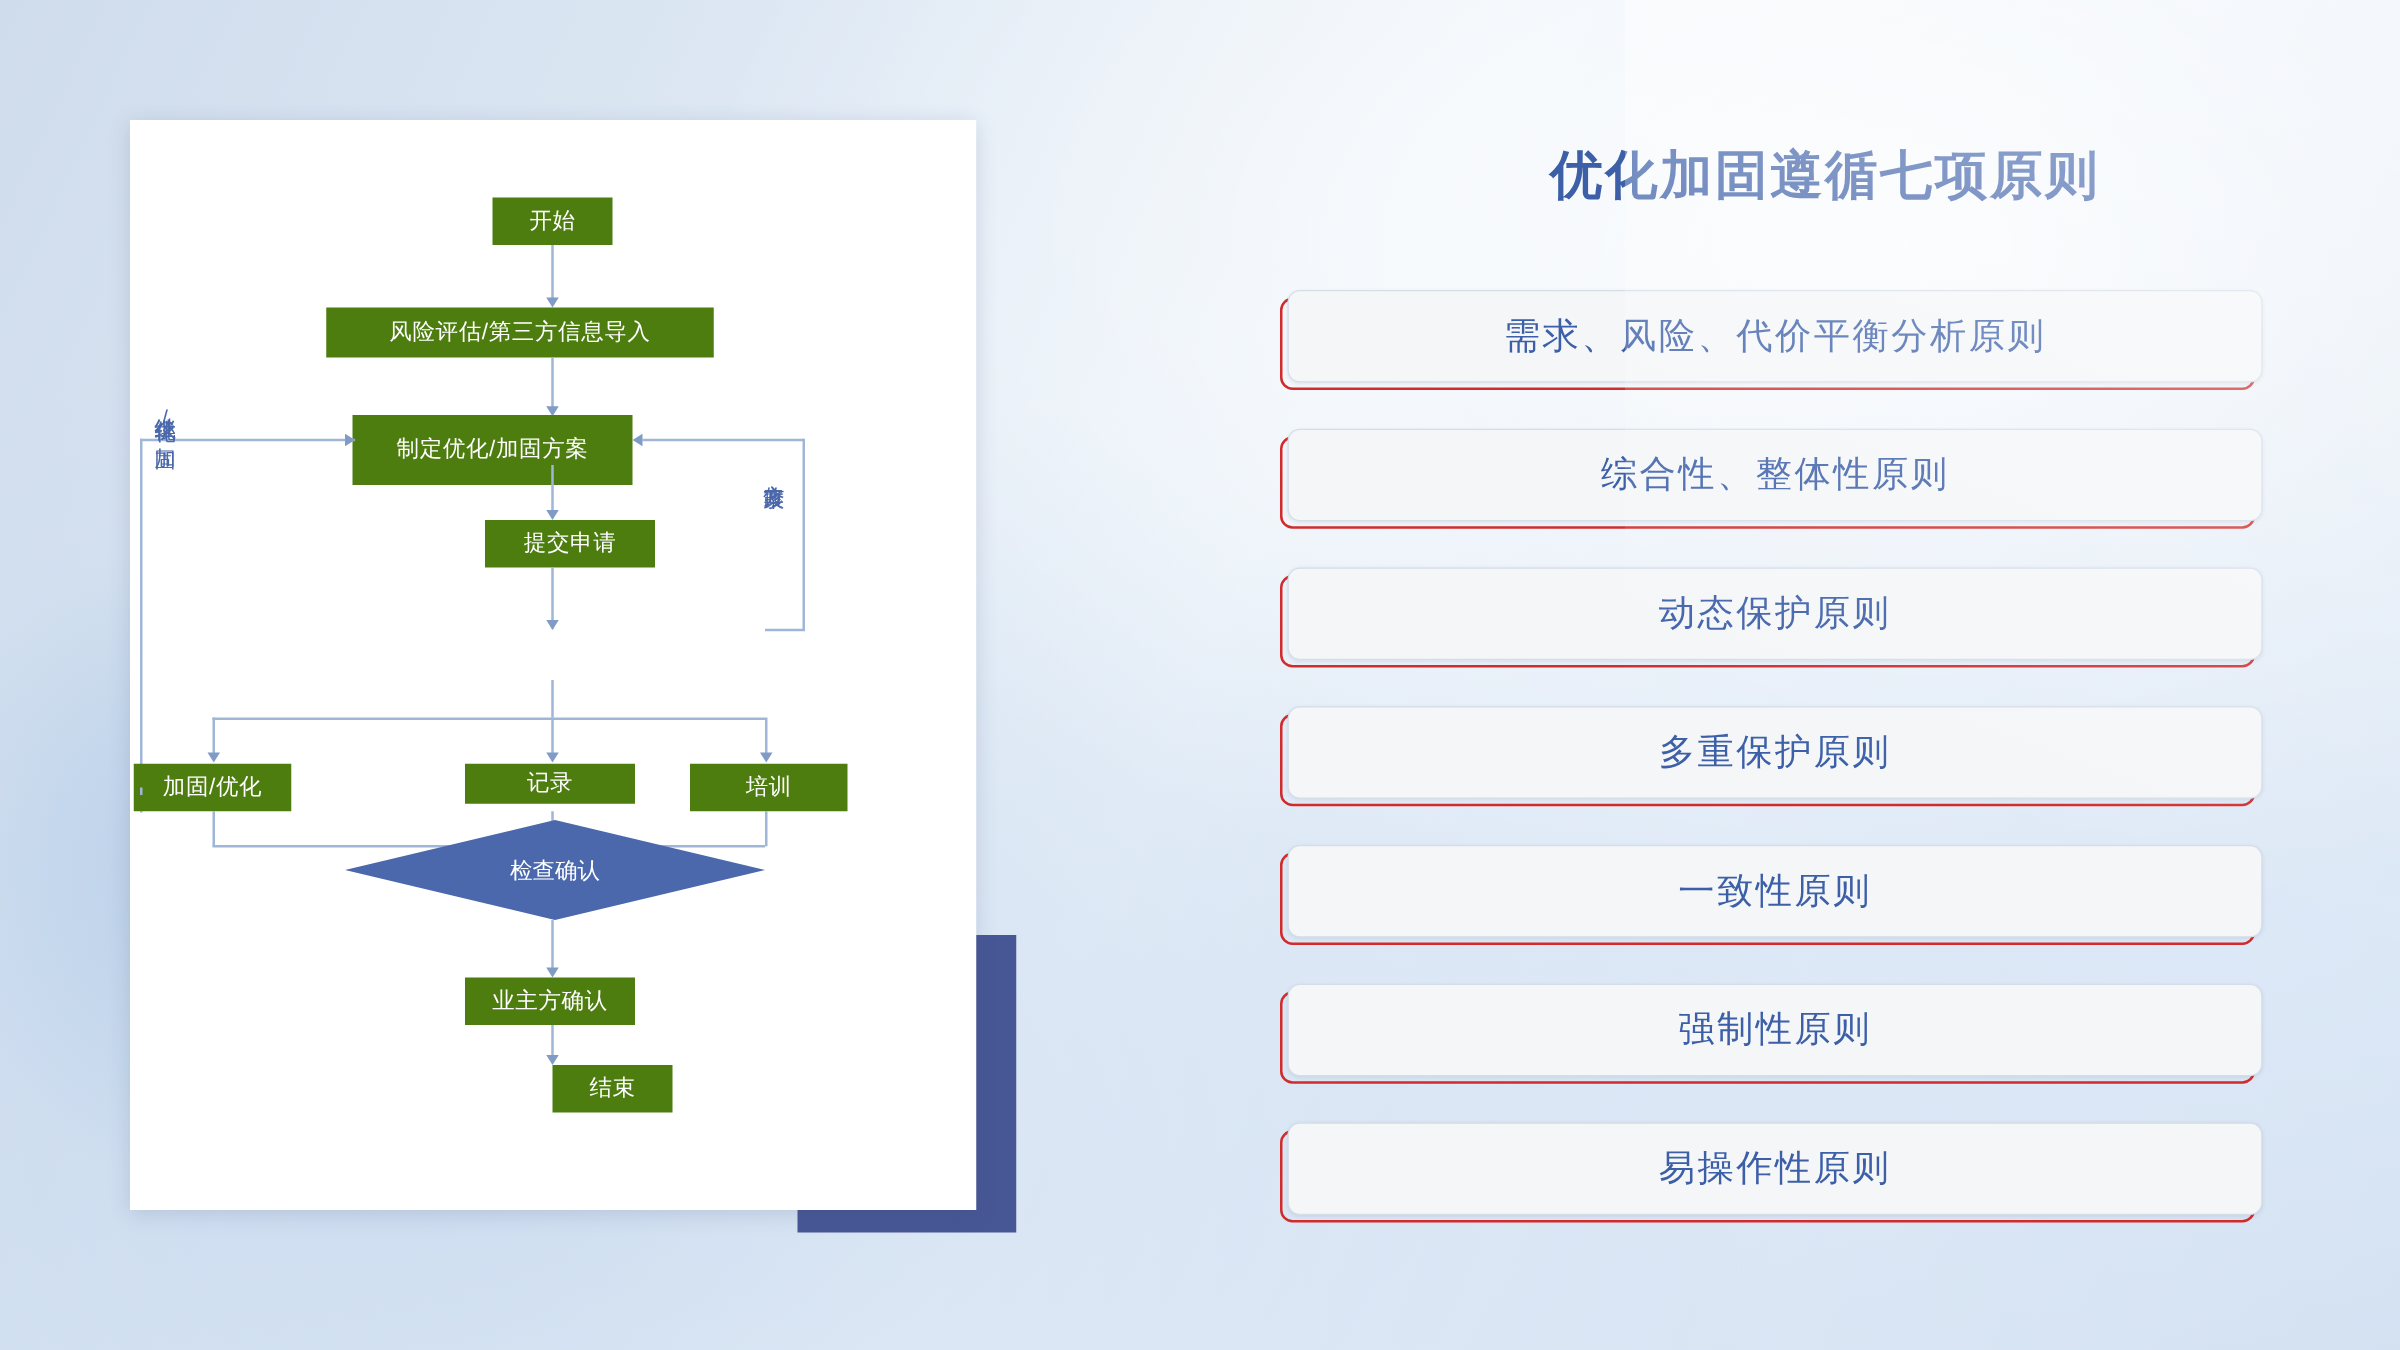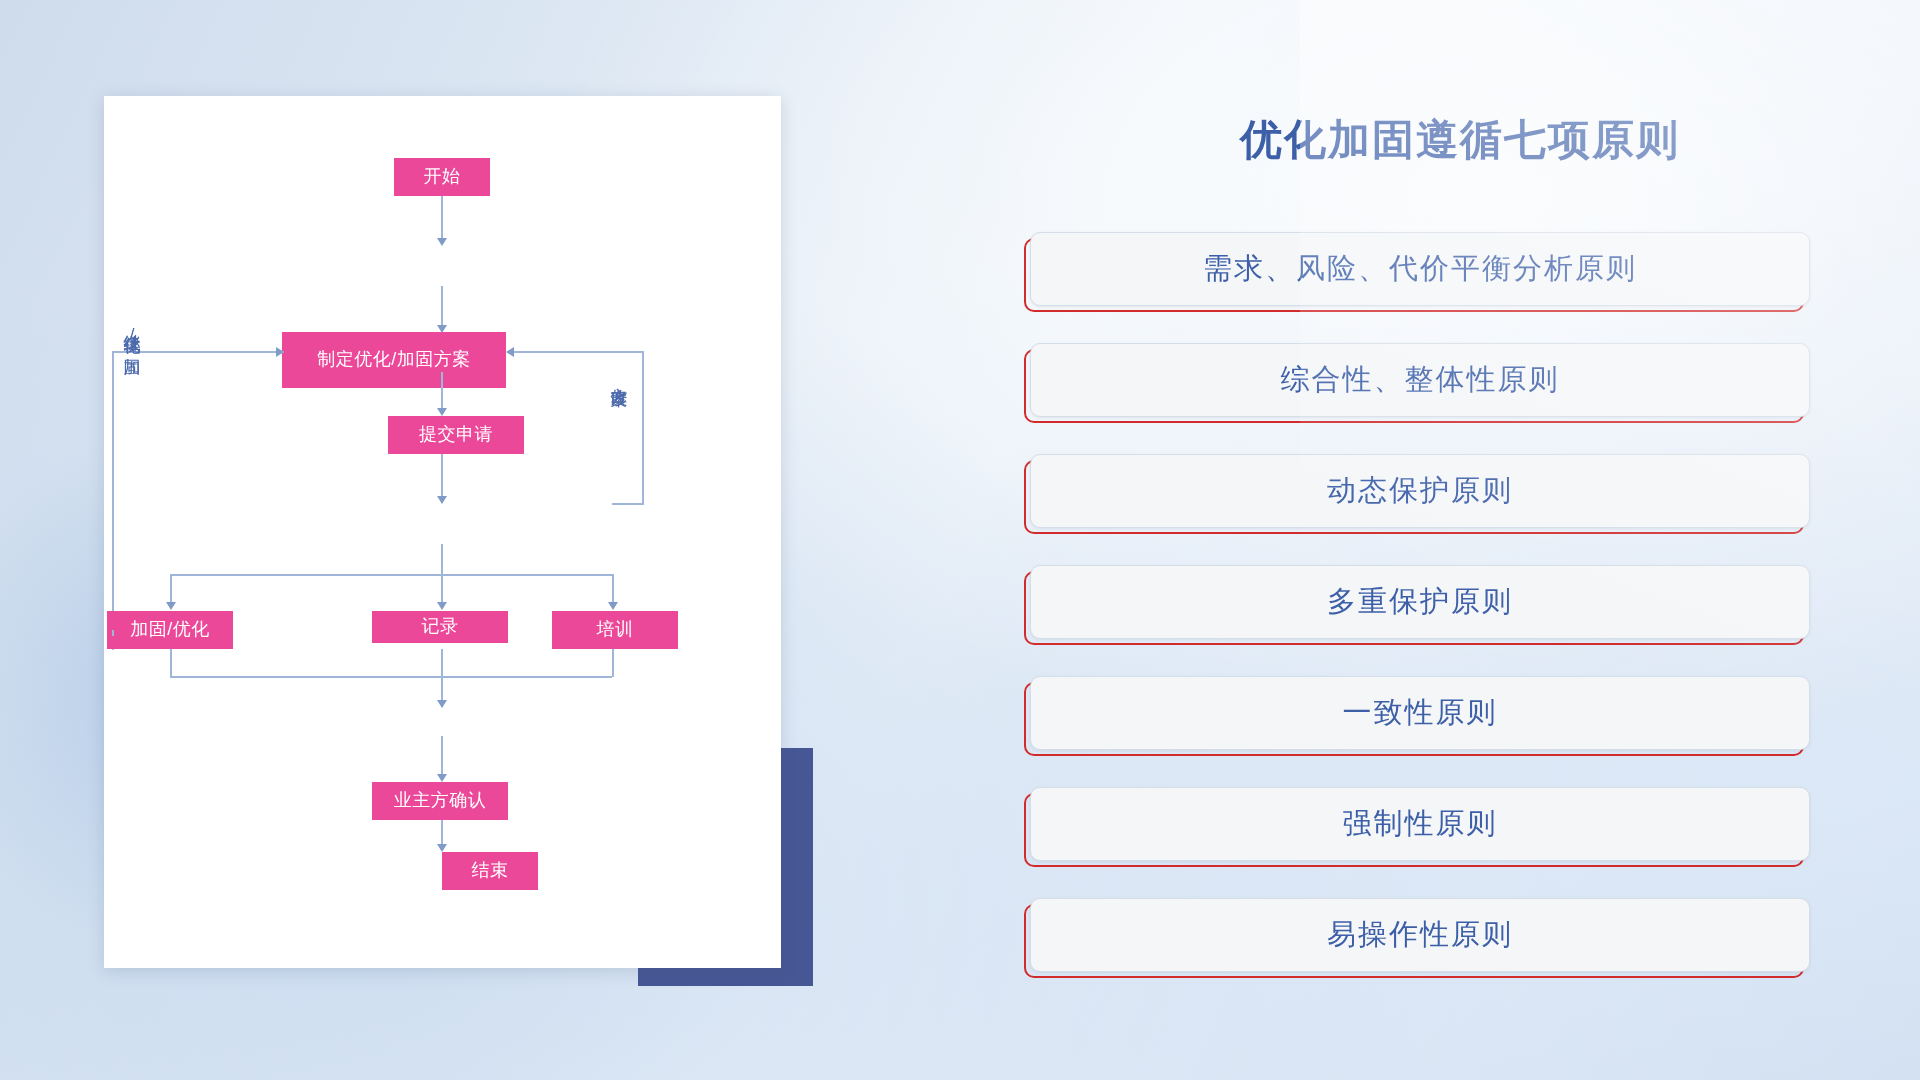--- a/index.html
+++ b/index.html
@@ -55,21 +55,21 @@
     width: 677px;
     height: 872px;
     background: #ffffff;
     box-shadow: 0 3px 16px rgba(60,80,120,0.18);
   }
 
   .flow-inner { position: absolute; inset: 0; }
 
   .node {
     position: absolute;
-    background: #ec4899;
+    background: #4d7c0f;
     color: #ffffff;
     font-size: 18px;
     line-height: 1.2;
     display: flex;
     align-items: center;
     justify-content: center;
     text-align: center;
     letter-spacing: 0.5px;
     white-space: nowrap;
     box-sizing: border-box;
@@ -192,20 +192,23 @@
 
   <div class="flow-card">
     <div class="flow-inner">
 
       <div class="node" style="left:290px; top:62px; width:96px; height:38px;">
         <span>开始</span>
       </div>
       <div class="line vline" style="left:337px; top:100px; height:45px;"></div>
       <div class="arrow-down" style="left:333px; top:142px;"></div>
 
+      <div class="node" style="left:157px; top:150px; width:310px; height:40px;">
+        <span>风险评估/第三方信息导入</span>
+      </div>
       <div class="line vline" style="left:337px; top:190px; height:43px;"></div>
       <div class="arrow-down" style="left:333px; top:229px;"></div>
 
       <div class="node" style="left:178px; top:236px; width:224px; height:56px;">
         <span>制定优化/加固方案</span>
       </div>
       <div class="line vline" style="left:337px; top:276px; height:42px;"></div>
       <div class="arrow-down" style="left:333px; top:312px;"></div>
 
       <div class="node" style="left:268px; top:320px; width:136px; height:38px;margin-left:16px;">
@@ -256,20 +259,24 @@
       <div class="node" style="left:448px; top:515px; width:126px; height:38px;">
         <span>培训</span>
       </div>
 
       <div class="line vline" style="left:66px; top:553px; height:28px;"></div>
       <div class="line vline" style="left:508px; top:553px; height:28px;"></div>
       <div class="line hline" style="left:66px; top:580px; width:442px;"></div>
       <div class="line vline" style="left:337px; top:553px; height:58px;"></div>
       <div class="arrow-down" style="left:333px; top:604px;"></div>
 
+      <div class="diamond" style="left:172px; top:560px; width:336px; height:80px;">
+        <div class="dshape"></div>
+        <div class="dlabel">检查确认</div>
+      </div>
 
       <div class="line hline" style="left:8px; top:540px; width:0px;"></div>
 
       <div class="line vline" style="left:337px; top:640px; height:42px;"></div>
       <div class="arrow-down" style="left:333px; top:678px;"></div>
 
       <div class="node" style="left:268px; top:686px; width:136px; height:38px;">
         <span>业主方确认</span>
       </div>
       <div class="line vline" style="left:337px; top:724px; height:28px;"></div>

